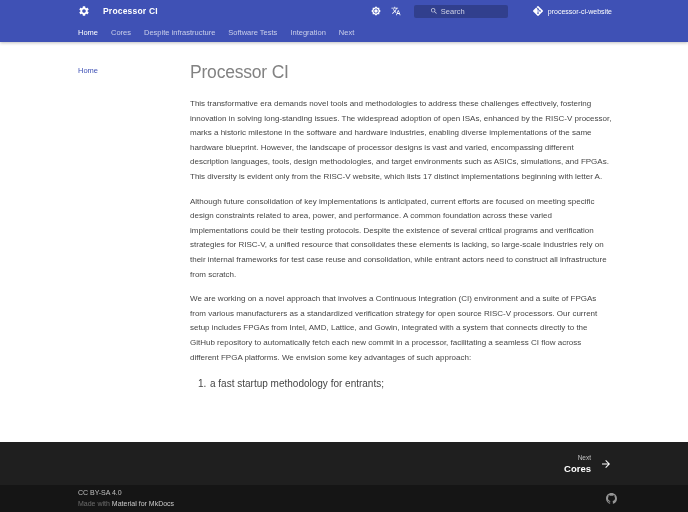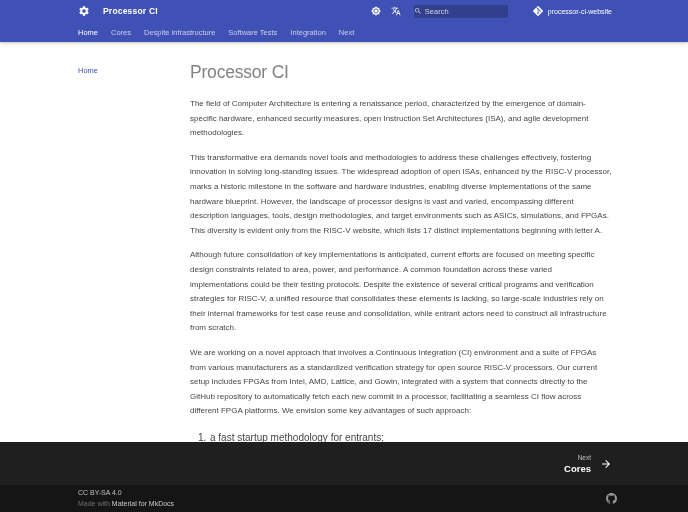--- a/index.html
+++ b/index.html
@@ -18,21 +18,21 @@
 
   
   .header{background:var(--primary);color:#fff;box-shadow:0 1px 3px rgba(0,0,0,.25);flex:none;}
   .header-top{height:22px;display:flex;align-items:center;padding:0 76px 0 78px;}
   .logo{width:12px;height:12px;display:flex;align-items:center;margin-right:13px;flex:none;}
   .logo svg{width:12px;height:12px;fill:#fff;}
   .app-title{font-size:8.5px;font-weight:700;letter-spacing:.2px;white-space:nowrap;}
   .header-spacer{flex:1;}
   .icon-btn{width:20px;height:16px;display:flex;align-items:center;justify-content:center;cursor:pointer;background:none;border:none;padding:0;flex:none;}
   .icon-btn svg{width:10px;height:10px;fill:#fff;}
-  .search{width:94px;height:13px;background:rgba(0,0,0,.22);border-radius:2px;display:flex;align-items:center;padding:0 0;margin-left:8px;flex:none;}
+  .search{width:94px;height:13px;background:rgba(0,0,0,.22);border-radius:2px;display:flex;align-items:center;padding:0 16px;margin-left:8px;flex:none;}
   .search svg{width:8px;height:8px;fill:rgba(255,255,255,.8);flex:none;margin-right:3px;}
   .search input{background:transparent;border:none;outline:none;width:100%;font-size:7.5px;color:#fff;font-family:"Liberation Sans",sans-serif;padding:0;}
   .search input::placeholder{color:rgba(255,255,255,.75);}
   .repo{display:flex;align-items:center;margin-left:25px;flex:none;cursor:pointer;text-decoration:none;color:#fff;}
   .repo svg{width:10px;height:10px;fill:#fff;flex:none;margin-right:5px;}
   .repo-name{font-size:7px;white-space:nowrap;}
 
   .tabs{height:20px;display:flex;align-items:center;padding:0 78px;gap:13px;}
   .tab{font-size:7.5px;color:rgba(255,255,255,.7);text-decoration:none;white-space:nowrap;cursor:pointer;}
   .tab.active{color:#fff;}
@@ -122,21 +122,20 @@
 
   <div class="layout">
     <aside class="sidebar">
 
         <a class="side-item active">Home</a>
       </aside>
     <main class="main">
       <h1>Processor CI</h1>
       <div>
 
-          <p class="body-p">The field of Computer Architecture is entering a renaissance period, characterized by the emergence of domain-specific hardware, enhanced security measures, open Instruction Set Architectures (ISA), and agile development methodologies.</p>
 
           <p class="body-p">This transformative era demands novel tools and methodologies to address these challenges effectively, fostering innovation in solving long-standing issues. The widespread adoption of open ISAs, enhanced by the RISC-V processor, marks a historic milestone in the software and hardware industries, enabling diverse implementations of the same hardware blueprint. However, the landscape of processor designs is vast and varied, encompassing different description languages, tools, design methodologies, and target environments such as ASICs, simulations, and FPGAs. This diversity is evident only from the RISC-V website, which lists 17 distinct implementations beginning with letter A.</p>
 
           <p class="body-p">Although future consolidation of key implementations is anticipated, current efforts are focused on meeting specific design constraints related to area, power, and performance. A common foundation across these varied implementations could be their testing protocols. Despite the existence of several critical programs and verification strategies for RISC-V, a unified resource that consolidates these elements is lacking, so large-scale industries rely on their internal frameworks for test case reuse and consolidation, while entrant actors need to construct all infrastructure from scratch.</p>
 
           <p class="body-p">We are working on a novel approach that involves a Continuous Integration (CI) environment and a suite of FPGAs from various manufacturers as a standardized verification strategy for open source RISC-V processors. Our current setup includes FPGAs from Intel, AMD, Lattice, and Gowin, integrated with a system that connects directly to the GitHub repository to automatically fetch each new commit in a processor, facilitating a seamless CI flow across different FPGA platforms. We envision some key advantages of such approach:</p>
         </div>
       <ol class="adv">
 
           <li>a fast startup methodology for entrants;</li>

